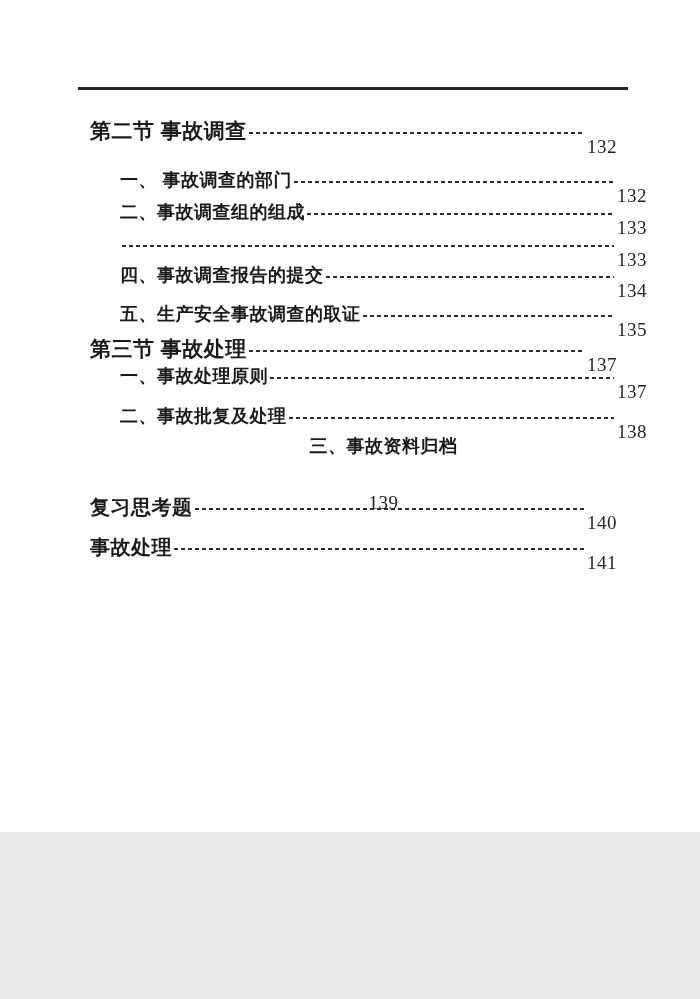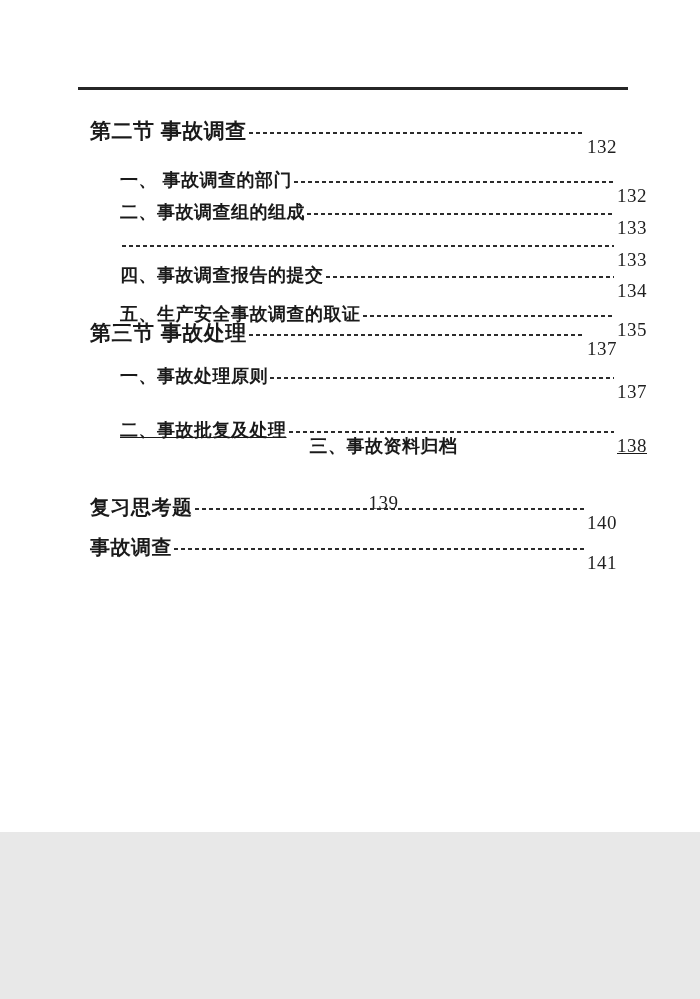--- a/index.html
+++ b/index.html
@@ -68,23 +68,23 @@
     font-size: 20px;
     font-weight: 700;
   }
   
   .e0  { top: 104px; }
   .e1  { top: 153px; }
   .e2  { top: 185px; }
   .e3  { top: 217px; }
   .e4  { top: 248px; }
   .e5  { top: 287px; text-align: right; }
-  .e6  { top: 306px; text-align: center; }
+  .e6  { top: 322px; text-align: center; }
   .e7  { top: 349px; }
-  .e8  { top: 403px; text-decoration: underline; }
+  .e8  { top: 389px; }
   .e9  { top: 434px; flex-direction: column; }
   .e10 { top: 480px; }
   .e11 { top: 520px; }
 </style>
 </head>
 <body>
 
 <div class="page">
 
   <div class="top-rule"></div>
@@ -148,18 +148,18 @@
     <span class="page-num">139</span>
   </div>
 
   <div class="toc-row level-tail e10">
     <span class="label">复习思考题</span>
     <span class="leader"></span>
     <span class="page-num">140</span>
   </div>
 
   <div class="toc-row level-tail e11">
-    <span class="label">事故调查</span>
+    <span class="label">事故处理</span>
     <span class="leader"></span>
     <span class="page-num">141</span>
   </div>
 
 </div>
 
 </body></html>

